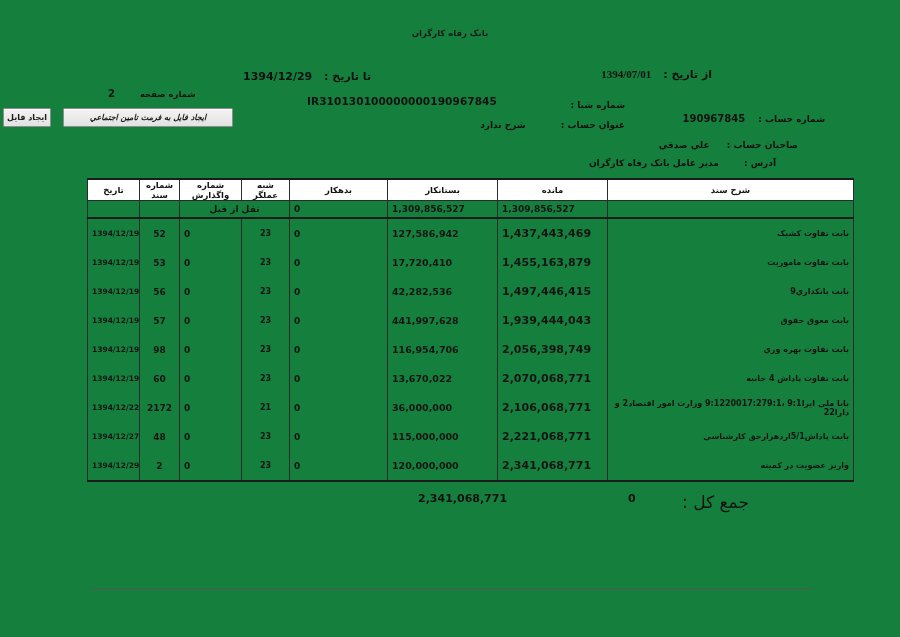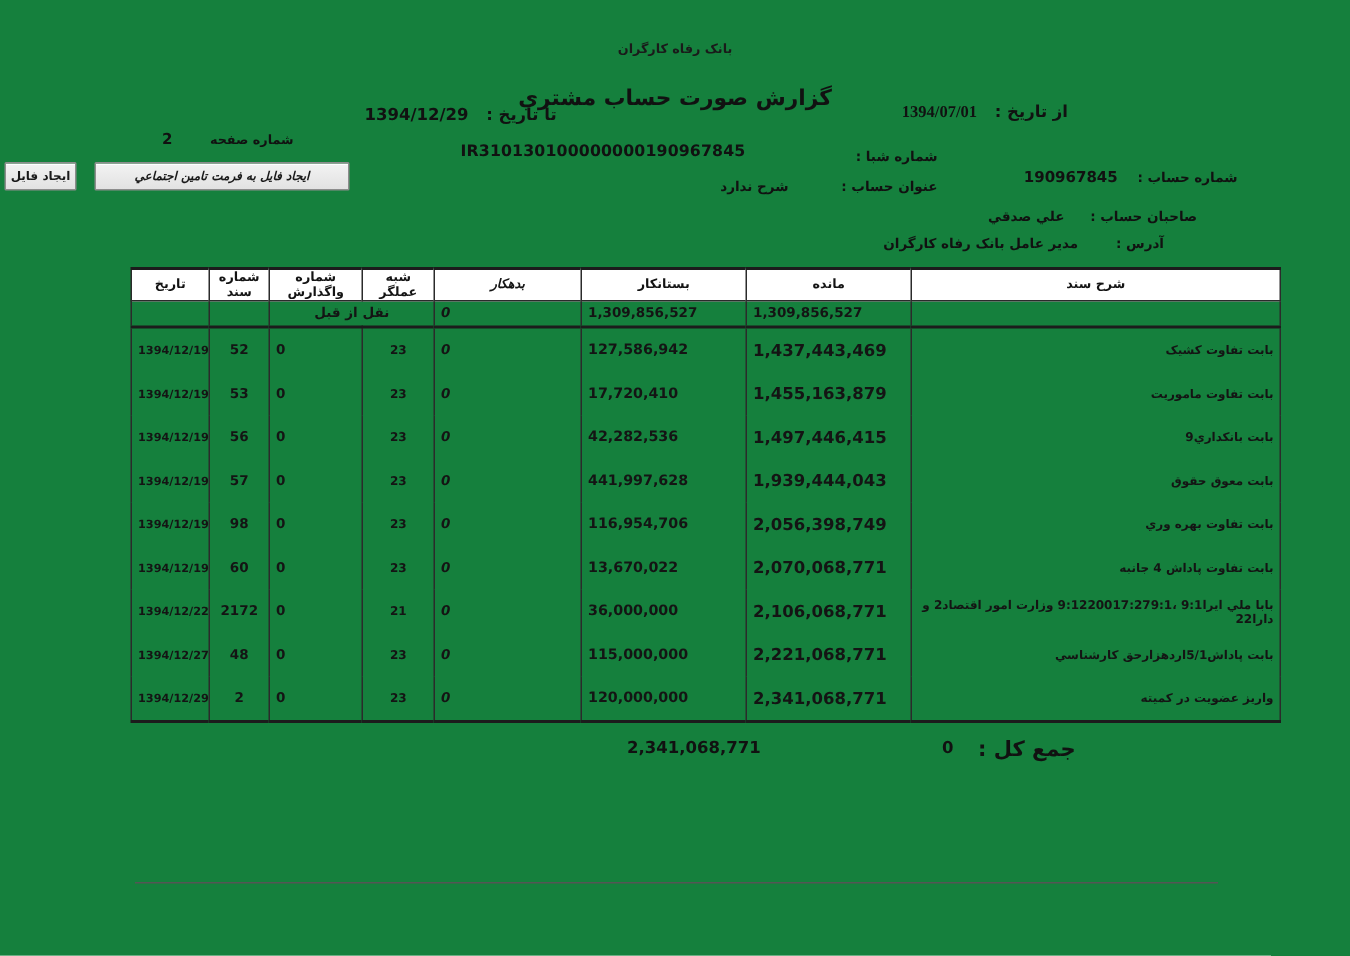--- a/index.html
+++ b/index.html
@@ -194,21 +194,21 @@
   table.stmt tbody tr.data td {
     height: 29px;
     border-bottom: none;
   }
   table.stmt tbody tr.data:last-child td {
     border-bottom: 2px solid #1c1c1c;
   }
   .c-desc   { text-align: right; }
   .c-bal    { text-align: left;  font-size: 11px; }
   .c-credit { text-align: left;  font-size: 9.5px; }
-  .c-debit  { text-align: left;  font-size: 9px; font-style: italic; }
+  .c-debit  { text-align: left;  font-size: 9px; }
   .c-op     { text-align: center; }
   .c-branch { text-align: left;  font-size: 9px; }
   .c-docno  { text-align: center; font-size: 9px; }
   .c-date   { text-align: center; font-size: 7.5px; direction: ltr; }
 
   .carry-label { text-align: center; font-size: 8.5px; }
 
   
   .total-amount {
     position: absolute;
@@ -220,40 +220,39 @@
   .total-zero {
     position: absolute;
     top: 492px;
     left: 628px;
     font-size: 11px;
     font-weight: bold;
   }
   .total-label {
     position: absolute;
     top: 492px;
-    left: 652px;
-    font-size: 14px;
-    font-weight: bold;
+    left: 682px;
+    font-size: 17px;
+    font-weight: normal;
   }
 
   .footer-rule {
     position: absolute;
     top: 588px;
     left: 90px;
     width: 722px;
     border-top: 1px solid #555;
   }
 </style>
 </head>
 <body>
 
 <div class="page">
 
   <div class="bank-name">بانک رفاه کارگران</div>
-  <div class="report-title">گزارش صورت حساب مشتري</div>
 
   <div class="from-date">
     <span>از تاريخ :</span>
     <span class="val">1394/07/01</span>
   </div>
 
   <div class="to-date">
     <span>تا تاريخ :</span>
     <span class="val">1394/12/29</span>
   </div>

